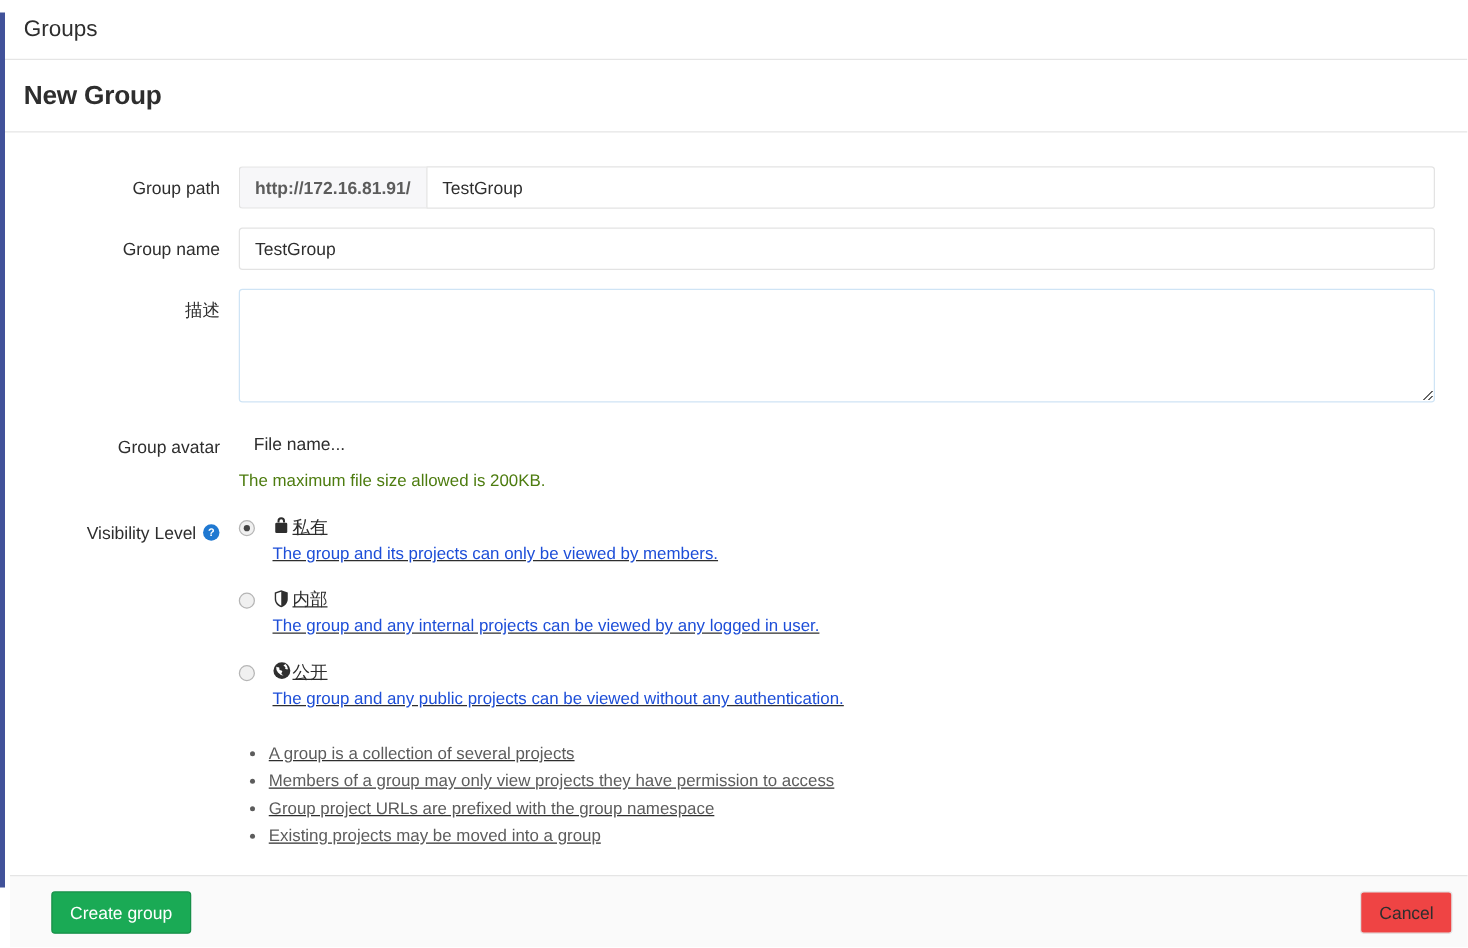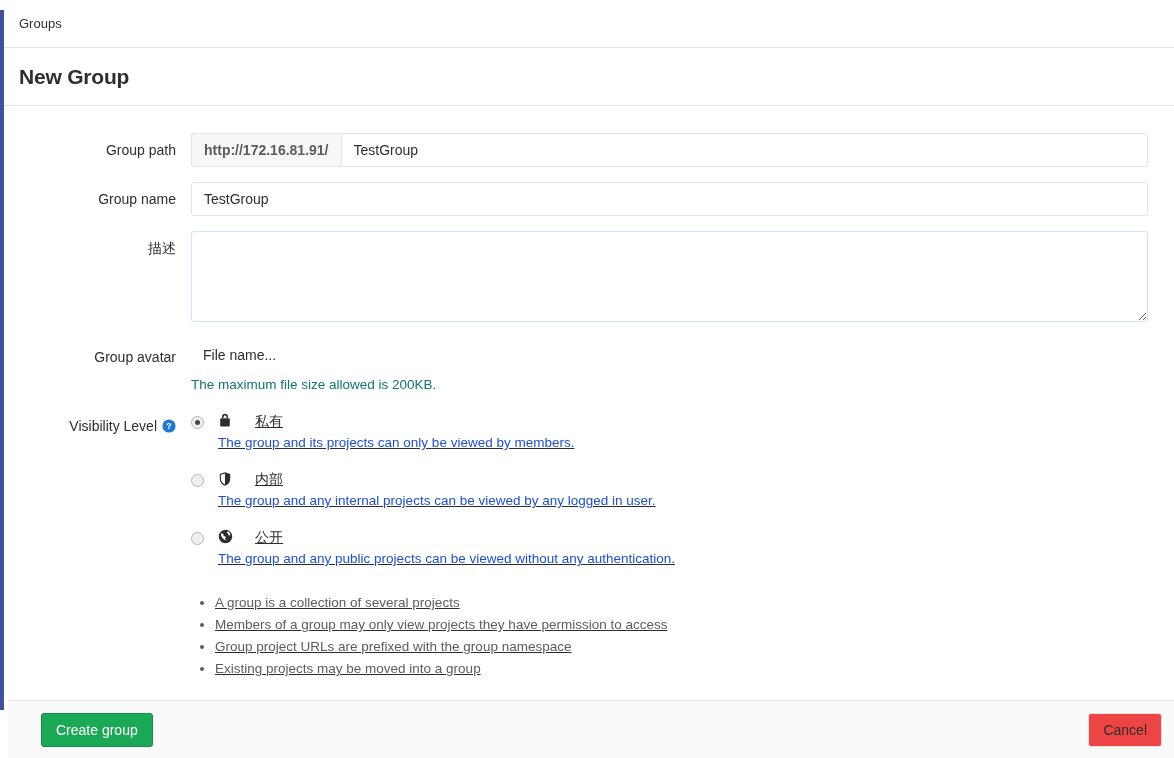--- a/index.html
+++ b/index.html
@@ -39,21 +39,21 @@
 
   
   #breadcrumb-bar {
     height: 48px;
     border-bottom: 1px solid #e5e5e5;
     display: flex;
     align-items: center;
     padding-left: 15px;
   }
   #breadcrumb-link {
-    font-size: 13px;
+    font-size: 18px;
     color: #2e2e2e;
     text-decoration: none;
     cursor: pointer;
   }
 
   
   #title-bar {
     height: 58px;
     border-bottom: 1px solid #e5e5e5;
     display: flex;
@@ -169,21 +169,21 @@
     cursor: pointer;
   }
   #file-name-text {
     margin-left: 12px;
     font-size: 14px;
     color: #2e2e2e;
   }
   #file-help-text {
     margin-top: 7px;
     font-size: 13.5px;
-    color: #0f766e;
+    color: #4d7c0f;
   }
 
   
   .vis-label-wrap {
     display: inline-flex;
     align-items: center;
     gap: 5px;
     justify-content: flex-end;
   }
   .help-icon {
@@ -221,21 +221,21 @@
     top: 3px;
     width: 5px;
     height: 5px;
     border-radius: 50%;
     background: #444444;
   }
   .vis-text-col { flex: 1 1 auto; }
   .vis-head {
     display: flex;
     align-items: center;
-    gap: 21px;
+    gap: 0;
     line-height: 18px;
   }
   .vis-icon { display: inline-flex; width: 16px; height: 16px; }
   .vis-name {
     font-size: 14px;
     color: #2e2e2e;
   }
   .vis-desc {
     margin-top: 3px;
     font-size: 13.5px;

